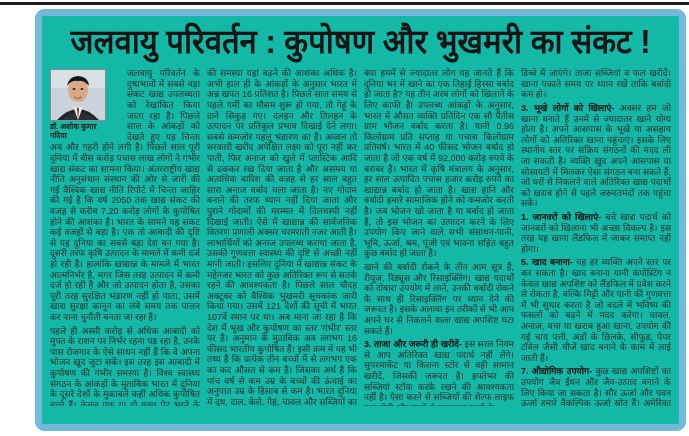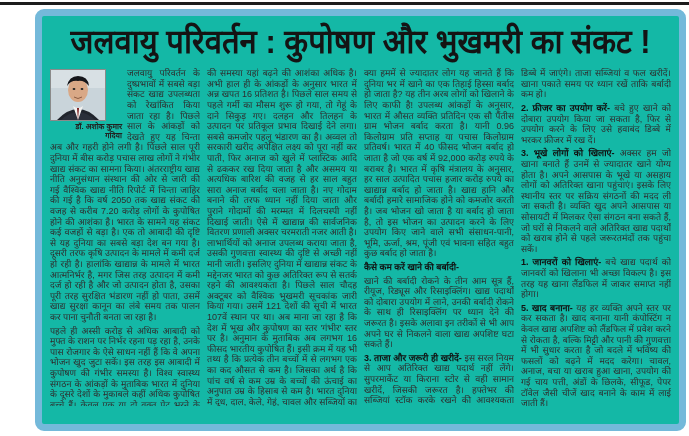--- a/index.html
+++ b/index.html
@@ -23,21 +23,21 @@
   }
   .cols{
     display:flex;gap:7px;height:338px;overflow:hidden;text-align:justify;
   }
   .col{
     flex:1 1 0;min-width:0;font-size:9px;line-height:10.6px;color:#2e2e2e;overflow:hidden;
   }
   .col p{margin:0 0 3px 0;}
   .col b{color:#111;}
   .photo-float{
-    float:left;width:72px;margin:1px 5px 1px 0;text-align:right;
+    float:left;width:72px;margin:1px 5px 1px 0;text-align:left;
   }
   .photo{
     width:54px;height:50px;border:1px solid #8a8a8a;display:block;background:#cdd6dd;
   }
   .caption{
     font-size:7.6px;line-height:8.6px;font-weight:bold;color:#222;margin-top:2px;
   }
   .subhead{font-weight:bold;color:#111;}
 </style>
 </head>
@@ -74,28 +74,26 @@
       <p>जलवायु परिवर्तन के दुष्प्रभावों में सबसे बड़ा संकट खाद्य उपलब्धता को रेखांकित किया जाता रहा है। पिछले साल के आंकड़ों को देखते हुए यह चिन्ता अब और गहरी होने लगी है। पिछले साल पूरी दुनिया में बीस करोड़ पचास लाख लोगों ने गंभीर खाद्य संकट का सामना किया। अंतरराष्ट्रीय खाद्य नीति अनुसंधान संस्थान की ओर से जारी की गई वैश्विक खाद्य नीति रिपोर्ट में चिन्ता जाहिर की गई है कि वर्ष 2050 तक खाद्य संकट की वजह से करीब 7.20 करोड़ लोगों के कुपोषित होने की आशंका है। भारत के सामने यह संकट कई वजहों से बड़ा है। एक तो आबादी की दृष्टि से यह दुनिया का सबसे बड़ा देश बन गया है। दूसरी तरफ कृषि उत्पादन के मामले में कमी दर्ज हो रही है। हालांकि खाद्यान्न के मामले में भारत आत्मनिर्भर है, मगर जिस तरह उत्पादन में कमी दर्ज हो रही है और जो उत्पादन होता है, उसका पूरी तरह सुरक्षित भंडारण नहीं हो पाता, उसमें खाद्य सुरक्षा कानून का लंबे समय तक पालन कर पाना चुनौती बनता जा रहा है।</p>
       <p>पहले ही अस्सी करोड़ से अधिक आबादी को मुफ्त के राशन पर निर्भर रहना पड़ रहा है, उनके पास रोजगार के ऐसे साधन नहीं हैं कि वे अपना भोजन खुद जुटा सकें। इस तरह इस आबादी में कुपोषण की गंभीर समस्या है। विश्व स्वास्थ्य संगठन के आंकड़ों के मुताबिक भारत में दुनिया के दूसरे देशों के मुकाबले कहीं अधिक कुपोषित बच्चे हैं। केवल एक या दो वक्त पेट भरने के लिए अनाज का प्रबन्ध हो जाने से पोषण की गारंटी नहीं दी जा सकती। समुचित पोषण के लिए फल, दूध, सब्जियां आदि की पर्याप्त उपलब्धता भी जरूरी है। जिसका नितान्त अभाव है। ऐसे में कुपोषण</p>
     </div>
 
     <div class="col">
       <p>की समस्या यहां बढ़ने की आशंका अधिक है। अभी हाल ही के आंकड़ों के अनुसार भारत में अन्न खपत 16 प्रतिशत है। पिछले साल समय से पहले गर्मी का मौसम शुरू हो गया, तो गेहूं के दाने सिकुड़ गए। दलहन और तिलहन के उत्पादन पर प्रतिकूल प्रभाव दिखाई देने लगा। सबसे कमजोर पहलू भंडारण का है। अव्वल तो सरकारी खरीद अपेक्षित लक्ष्य को पूरा नहीं कर पाती, फिर अनाज को खुले में प्लास्टिक आदि से ढककर रख दिया जाता है और असमय या अत्यधिक बारिश की वजह से हर साल बहुत सारा अनाज बर्बाद चला जाता है। नए गोदाम बनाने की तरफ ध्यान नहीं दिया जाता और पुराने गोदामों की मरम्मत में दिलचस्पी नहीं दिखाई जाती। ऐसे में खाद्यान्न की सार्वजनिक वितरण प्रणाली अक्सर चरमराती नजर आती है। लाभार्थियों को अनाज उपलब्ध कराया जाता है, उसकी गुणवत्ता स्वास्थ्य की दृष्टि से अच्छी नहीं मानी जाती। इसलिए दुनिया में खाद्यान्न संकट के मद्देनजर भारत को कुछ अतिरिक्त रूप से सतर्क रहने की आवश्यकता है। पिछले साल चौदह अक्टूबर को वैश्विक भुखमरी सूचकांक जारी किया गया। उसमें 121 देशों की सूची में भारत 107वें स्थान पर था। अब माना जा रहा है कि देश में भूख और कुपोषण का स्तर 'गंभीर' स्तर पर है। अनुमान के मुताबिक अब लगभग 16 फीसद भारतीय कुपोषित हैं। इसी क्रम में यह भी तथ्य है कि प्रत्येक तीन बच्चों में से लगभग एक का कद औसत से कम है। जिसका अर्थ है कि पांच वर्ष से कम उम्र के बच्चों की ऊंचाई का अनुपात उम्र के हिसाब से कम है। भारत दुनिया में दूध, दाल, केले, गेहूं, चावल और सब्जियों का दूसरा सबसे बड़ा उत्पादक है तो मछली और पोल्ट्री जैसे पशुधन उत्पादों के शीर्ष उत्पादकों में से एक है। लेकिन सच यह भी है कि यहां का चालीस फीसद भोजन कूड़ेदान में फेंक दिया जाता है और यह</p>
     </div>
 
     <div class="col">
       <p>क्या हममें से ज्यादातर लोग यह जानते हैं कि दुनिया भर में खाने का एक तिहाई हिस्सा बर्बाद हो जाता है? यह तीन अरब लोगों को खिलाने के लिए काफी है! उपलब्ध आंकड़ों के अनुसार, भारत में औसत व्यक्ति प्रतिदिन एक सौ पैंतीस ग्राम भोजन बर्बाद करता है। यानी 0.96 किलोग्राम प्रति सप्ताह या पचास किलोग्राम प्रतिवर्ष। भारत में 40 फीसद भोजन बर्बाद हो जाता है जो एक वर्ष में 92,000 करोड़ रुपये के बराबर है। भारत में कृषि मंत्रालय के अनुसार, हर साल उत्पादित पचास हजार करोड़ रुपये का खाद्यान्न बर्बाद हो जाता है। खाद्य हानि और बर्बादी हमारे सामाजिक होने को कमजोर करती है। जब भोजन खो जाता है या बर्बाद हो जाता है, तो इस भोजन का उत्पादन करने के लिए उपयोग किए जाने वाले सभी संसाधन-पानी, भूमि, ऊर्जा, श्रम, पूंजी एवं भावना सहित बहुत कुछ बर्बाद हो जाता है।</p>
-      <p class="subhead">कैसे कम करें खाने की बर्बादी-</p>
       <p>खाने की बर्बादी रोकने के तीन आम सूत्र हैं, रीयूज, रिड्यूस और रिसाइक्लिंग। खाद्य पदार्थों को दोबारा उपयोग में लाने, उनकी बर्बादी रोकने के साथ ही रिसाइक्लिंग पर ध्यान देने की जरूरत है। इसके अलावा इन तरीकों से भी आप अपने घर से निकलने वाला खाद्य अपशिष्ट घटा सकते हैं।</p>
       <p><b>3. ताजा और जरूरी ही खरीदें-</b> <span>इस सरल नियम से आप अतिरिक्त खाद्य पदार्थ नहीं लेंगे। सुपरमार्केट या किराना स्टोर से वही सामान खरीदें, जिसकी जरूरत है। हफ्तेभर की सब्जियां स्टॉक करके रखने की आवश्यकता नहीं है। ऐसा करने से सब्जियों की शेल्फ लाइफ कम होगी और उनमें से ज्यादातर कचरे के</span></p>
     </div>
 
     <div class="col">
       <p>डिब्बे में जाएंगे। ताजा सब्जियां व फल खरीदें। खाना पकाते समय पर ध्यान रखें ताकि बर्बादी कम हो।</p>
-      <p><b>2. फ्रीजर का उपयोग करें-</b> <span>बचे हुए खाने को दोबारा उपयोग किया जा सकता है, फिर से उपयोग करने के लिए उसे हवाबंद डिब्बे में भरकर फ्रीजर में रख दें।</span></p>
       <p><b>3. भूखे लोगों को खिलाएं-</b> <span>अक्सर हम जो खाना बनाते हैं उनमें से ज्यादातर खाने योग्य होता है। अपने आसपास के भूखे या असहाय लोगों को अतिरिक्त खाना पहुंचाएं। इसके लिए स्थानीय स्तर पर सक्रिय संगठनों की मदद ली जा सकती है। व्यक्ति खुद अपने आसपास या सोसायटी में मिलकर ऐसा संगठन बना सकते हैं, जो घरों से निकलने वाले अतिरिक्त खाद्य पदार्थों को खराब होने से पहले जरूरतमंदों तक पहुंचा सकें।</span></p>
       <p><b>1. जानवरों को खिलाएं-</b> <span>बचे खाद्य पदार्थ को जानवरों को खिलाना भी अच्छा विकल्प है। इस तरह यह खाना लैंडफिल में जाकर समाप्त नहीं होगा।</span></p>
       <p><b>5. खाद बनाना-</b> <span>यह हर व्यक्ति अपने स्तर पर कर सकता है। खाद बनाना यानी कंपोस्टिंग न केवल खाद्य अपशिष्ट को लैंडफिल में प्रवेश करने से रोकता है, बल्कि मिट्टी और पानी की गुणवत्ता में भी सुधार करता है जो बदले में भविष्य की फसलों को बढ़ने में मदद करेगा। चावल, अनाज, बचा या खराब हुआ खाना, उपयोग की गई चाय पत्ती, अंडों के छिलके, सीफूड, पेपर टॉवेल जैसी चीजें खाद बनाने के काम में लाई जाती हैं।</span></p>
       <p><b>7. औद्योगिक उपयोग-</b> <span>कुछ खाद्य अपशिष्टों का उपयोग जैव ईंधन और जैव-उत्पाद बनाने के लिए किया जा सकता है। सौर ऊर्जा और पवन ऊर्जा हमारे वैकल्पिक ऊर्जा स्रोत हैं। अमेरिका जैसे कई देश कुछ खाद्य अपशिष्टों को मदद से जैव ईंधन बनाने में जुटे हैं।</span> </p>
     </div>
 
   </div>
 </div>
 
 </body></html>

